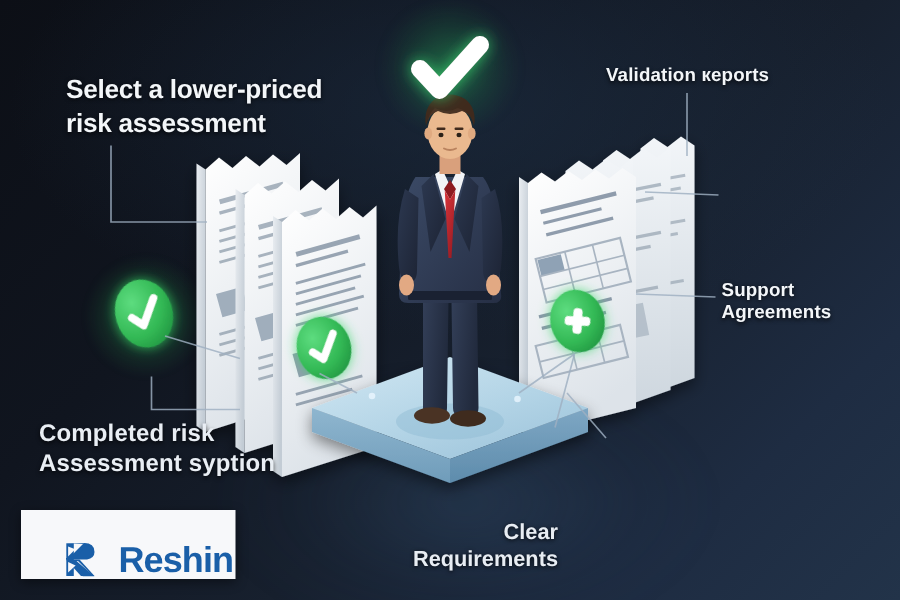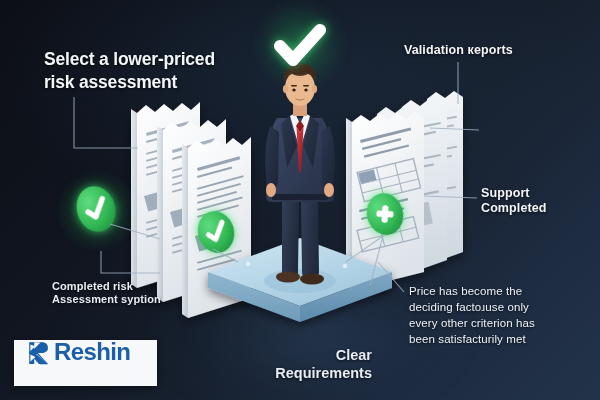--- a/index.html
+++ b/index.html
@@ -65,22 +65,22 @@
     left: 484px; top: 117px;
     font-size: 12.5px;
     font-weight: 600;
   }
   .lab-support {
     left: 481px; top: 186px;
     font-size: 12.5px;
     font-weight: 600;
   }
   .lab-completed {
-    left: 52px; top: 280px;
-    font-size: 11px;
+    left: 26px; top: 280px;
+    font-size: 16px;
     font-weight: 600;
     color: #e9eef4;
   }
   .lab-price {
     left: 409px; top: 284px;
     font-size: 11.5px;
     font-weight: 500;
     line-height: 1.38;
     color: #eef2f7;
   }
@@ -104,23 +104,23 @@
   #art { position: absolute; left: 0; top: 0; }
 
   
   .logo-box {
     position: absolute;
     left: 14px; top: 340px;
     width: 143px; height: 46px;
     background: #f7f8fa;
     box-shadow: 0 2px 7px rgba(0,0,0,.45);
     display: flex;
-    align-items: flex-start;
-    gap: 1px;
-    padding-left: 13px;
+    align-items: flex-end;
+    gap: 11px;
+    padding-left: 28px;
     box-sizing: border-box;
   }
   .logo-word {
     color: #1a5fa8;
     font-size: 24px;
     font-weight: 700;
     letter-spacing: -.6px;
     line-height: 1;
   }
 </style>
@@ -434,27 +434,23 @@
       <line x1="213" y1="249" x2="238" y2="262"></line>
       <line x1="383" y1="236" x2="346" y2="262"></line>
       <line x1="383" y1="236" x2="370" y2="285"></line>
     </g>
   </svg>
 
   <div class="label title-left">Select a lower-priced
 risk assessment</div>
   <div class="label lab-validation-top">Validation кeports</div>
   <div class="label lab-support">Support
-Completed</div>
+Agreements</div>
   <div class="label lab-completed">Completed risk
 Assessment syption</div>
-  <div class="label lab-price">Price has become the
-deciding factoɹuse only
-every other criterion has
-been satisfacturily met</div>
   <div class="lab-clear">Clear
 Requirements</div>
 
   <div class="logo-box">
     <svg width="26" height="26" viewBox="0 0 26 26">
       <path d="M2 2 L14 2 Q21 2 21 8 Q21 12 16 13 L2 13 Z" fill="#1a5fa8"></path>
       <path d="M2 13 L11 13 L21 24 L12 24 Z" fill="#1a5fa8"></path>
       <path d="M2 2 L14 2 L4 12 L2 12 Z" fill="#f7f8fa"></path>
       <path d="M10 14 L19 23 L13 23 L6 15 Z" fill="#f7f8fa"></path>
       <path d="M2 2 L13 2 Q19 2.5 19.5 7.5 Q20 11.5 15 12.7 L8 12.7 L16 2.6 Z" fill="#1a5fa8"></path>

